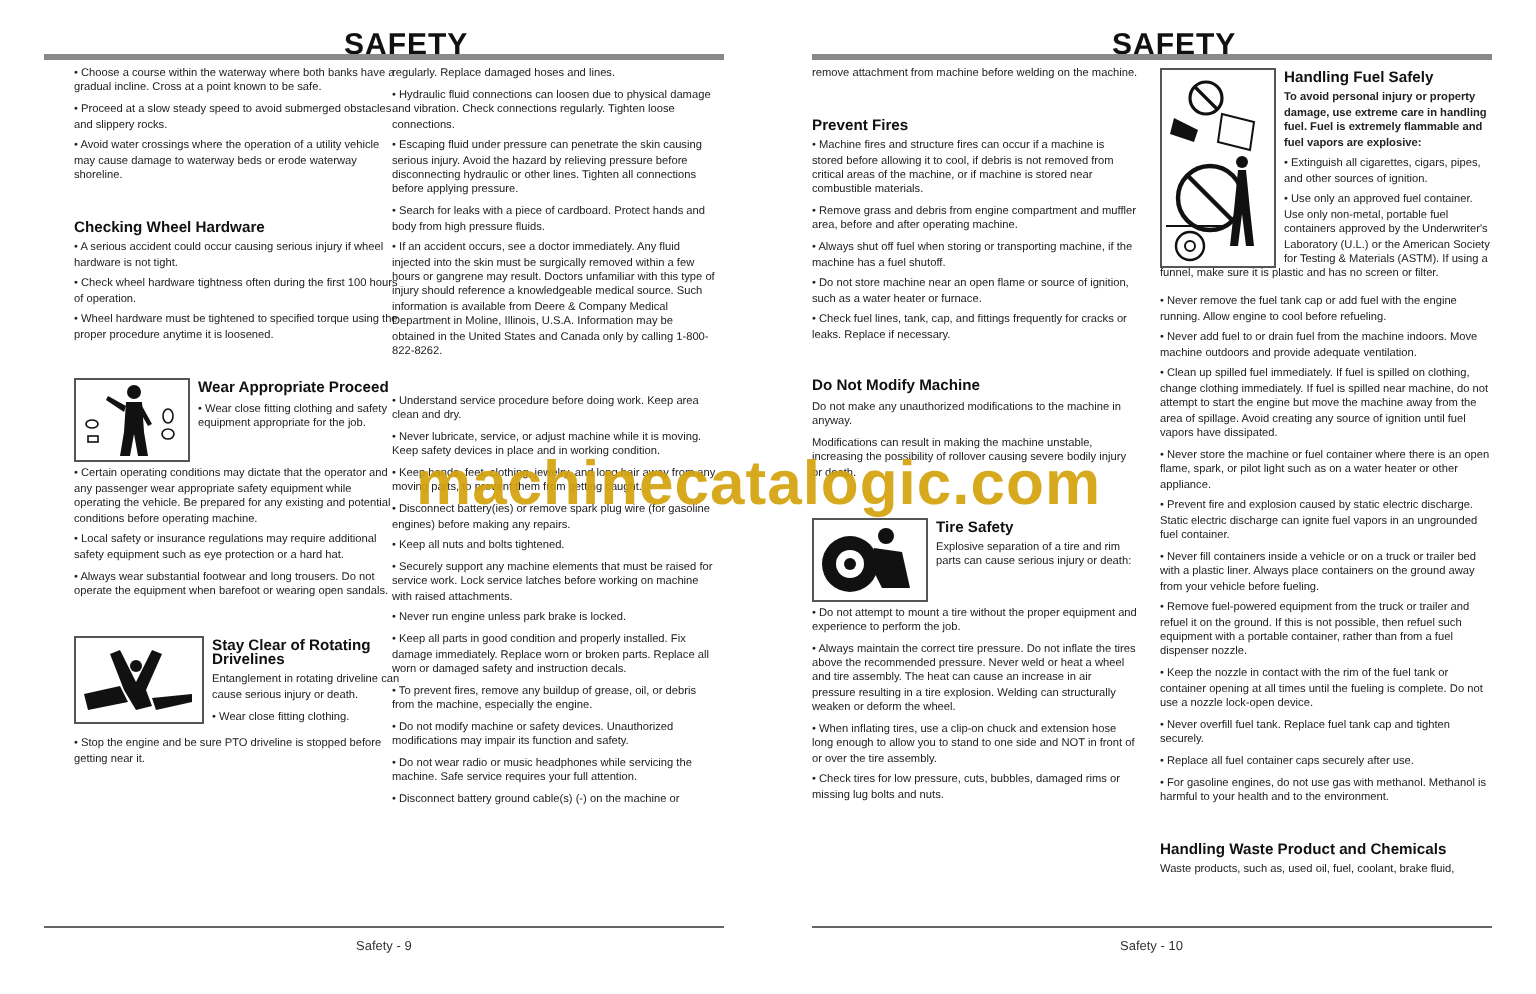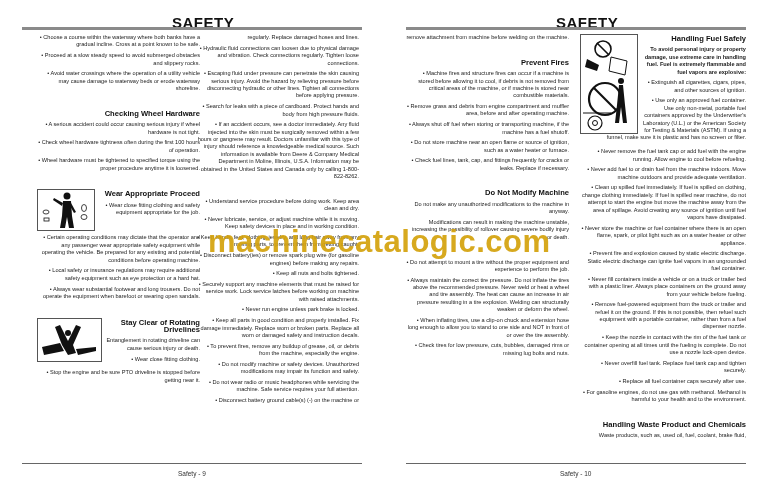--- a/index.html
+++ b/index.html
@@ -13,21 +13,21 @@
   .page.right .title { left:172px; }
   .rule-top { position:absolute; top:27px; height:3px; background:#8a8a8a; }
   .page.left .rule-top { left:22px; width:340px; }
   .page.right .rule-top { left:22px; width:340px; }
   .rule-bot { position:absolute; top:463px; height:1px; background:#666; }
   .page.left .rule-bot { left:22px; width:340px; }
   .page.right .rule-bot { left:22px; width:340px; }
   .footer { position:absolute; top:470px; font-size:6.5px; color:#333; }
   .page.left .footer { left:178px; }
   .page.right .footer { left:176px; }
-  .col { position:absolute; top:34px; width:163px; font-size:5.6px; line-height:7.4px;text-align:right; }
+  .col { position:absolute; top:34px; width:163px; font-size:5.6px; line-height:7.4px; }
   .page.left .col1 { left:37px; }
   .page.left .col2 { left:196px; }
   .page.right .col1 { left:22px; }
   .page.right .col2 { left:196px; width:166px; }
   p { margin:0 0 3.3px 0; }
   h3 { font-size:7.6px; margin:0 0 4px 0; font-weight:bold; color:#111; }
   .gap { height:14px; }
   .boxsec { position:relative; margin-bottom:3px; overflow:hidden; }
   .icobox { float:left; border:1px solid #555; background:#fff; margin-right:4px; position:relative; }
   .boxsec h3 { margin-top:1px; }
@@ -124,20 +124,33 @@
     <p>• Machine fires and structure fires can occur if a machine is stored before allowing it to cool, if debris is not removed from critical areas of the machine, or if machine is stored near combustible materials.</p>
     <p>• Remove grass and debris from engine compartment and muffler area, before and after operating machine.</p>
     <p>• Always shut off fuel when storing or transporting machine, if the machine has a fuel shutoff.</p>
     <p>• Do not store machine near an open flame or source of ignition, such as a water heater or furnace.</p>
     <p>• Check fuel lines, tank, cap, and fittings frequently for cracks or leaks. Replace if necessary.</p>
     <div class="gap"></div>
     <h3>Do Not Modify Machine</h3>
     <p>Do not make any unauthorized modifications to the machine in anyway.</p>
     <p>Modifications can result in making the machine unstable, increasing the possibility of rollover causing severe bodily injury or death.</p>
     <div class="gap"></div>
+    <div class="boxsec">
+      <div class="icobox" style="width:56px;height:40px;">
+        <svg width="56" height="40" viewBox="0 0 56 40">
+          <circle cx="18" cy="22" r="14" fill="#111"></circle>
+          <circle cx="18" cy="22" r="7" fill="#fff"></circle>
+          <circle cx="18" cy="22" r="3" fill="#111"></circle>
+          <circle cx="36" cy="8" r="4" fill="#111"></circle>
+          <path d="M30 14 L44 16 L48 34 L34 34 L28 22 Z" fill="#111"></path>
+        </svg>
+      </div>
+      <h3>Tire Safety</h3>
+      <p>Explosive separation of a tire and rim parts can cause serious injury or death:</p>
+    </div>
     <p>• Do not attempt to mount a tire without the proper equipment and experience to perform the job.</p>
     <p>• Always maintain the correct tire pressure. Do not inflate the tires above the recommended pressure. Never weld or heat a wheel and tire assembly. The heat can cause an increase in air pressure resulting in a tire explosion. Welding can structurally weaken or deform the wheel.</p>
     <p>• When inflating tires, use a clip-on chuck and extension hose long enough to allow you to stand to one side and NOT in front of or over the tire assembly.</p>
     <p>• Check tires for low pressure, cuts, bubbles, damaged rims or missing lug bolts and nuts.</p>
   </div>
 
   <div class="col col2">
     <div class="boxsec">
       <div class="icobox" style="width:56px;height:98px;">
         <svg width="56" height="98" viewBox="0 0 56 98">

